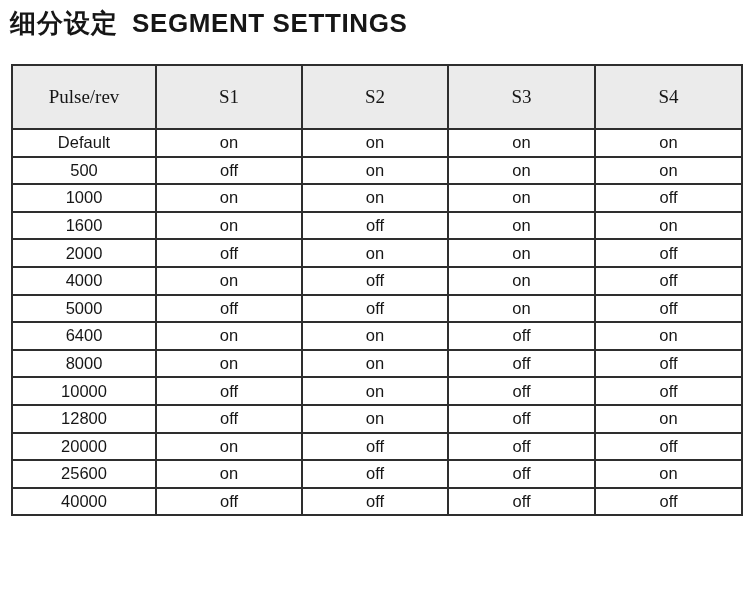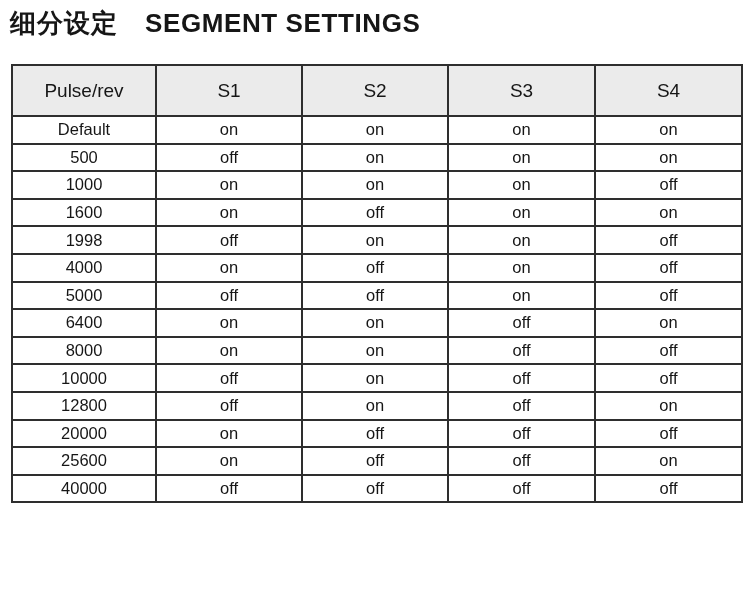--- a/index.html
+++ b/index.html
@@ -24,21 +24,21 @@
     width: 750px;
     height: 610px;
   }
   .page-title {
     position: absolute;
     left: 10px;
     top: 6px;
     margin: 0;
     display: flex;
     align-items: baseline;
-    gap: 27px;
+    gap: 14px;
     white-space: nowrap;
   }
   .title-cn {
     font-size: 26px;
     font-weight: 700;
     letter-spacing: 1px;
   }
   .title-en {
     font-size: 26px;
     font-weight: 700;
@@ -54,24 +54,25 @@
   }
   .segment-table th,
   .segment-table td {
     border: 2px solid var(--border);
     text-align: center;
     vertical-align: middle;
     padding: 0;
     overflow: hidden;
   }
   .segment-table thead th {
-    height: 51px;
+    height: 64px;
     background: var(--header-bg);
     font-size: 19px;
     font-weight: 400;
+    font-family: Liberation Serif, serif;
   }
   .segment-table tbody td {
     height: 27.6px;
     background: #ffffff;
     font-size: 16.5px;
     font-weight: 400;
   }
 </style>
 </head>
 <body>
@@ -123,21 +124,21 @@
           <td>off</td>
         </tr>
         <tr>
           <td>1600</td>
           <td>on</td>
           <td>off</td>
           <td>on</td>
           <td>on</td>
         </tr>
         <tr>
-          <td>1998</td>
+          <td>2000</td>
           <td>off</td>
           <td>on</td>
           <td>on</td>
           <td>off</td>
         </tr>
         <tr>
           <td>4000</td>
           <td>on</td>
           <td>off</td>
           <td>on</td>

